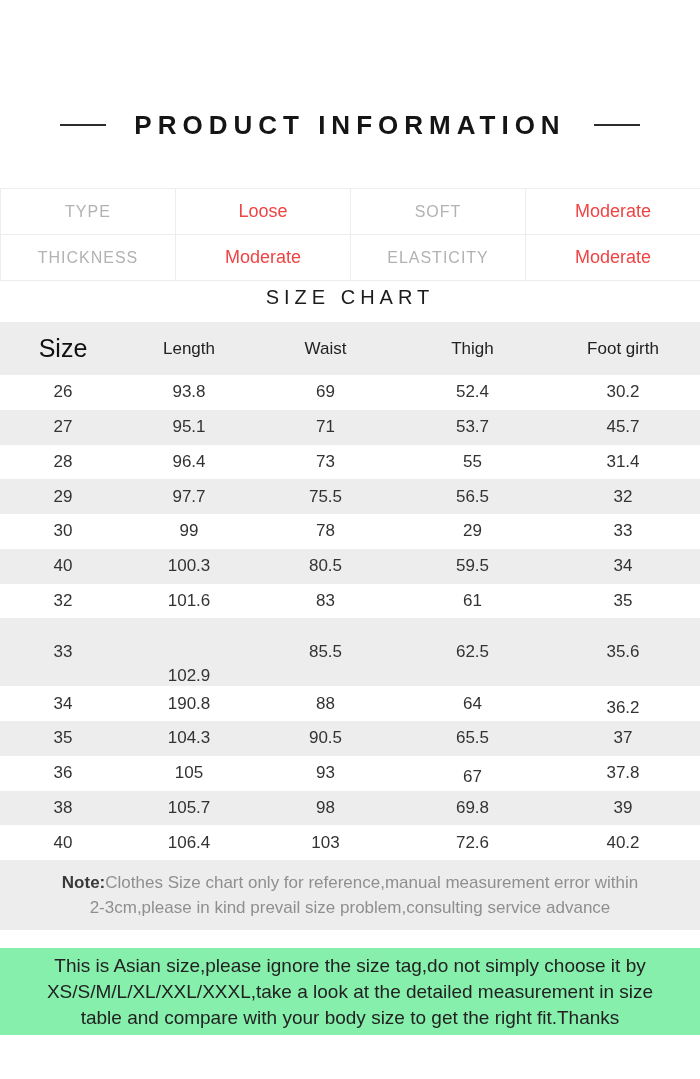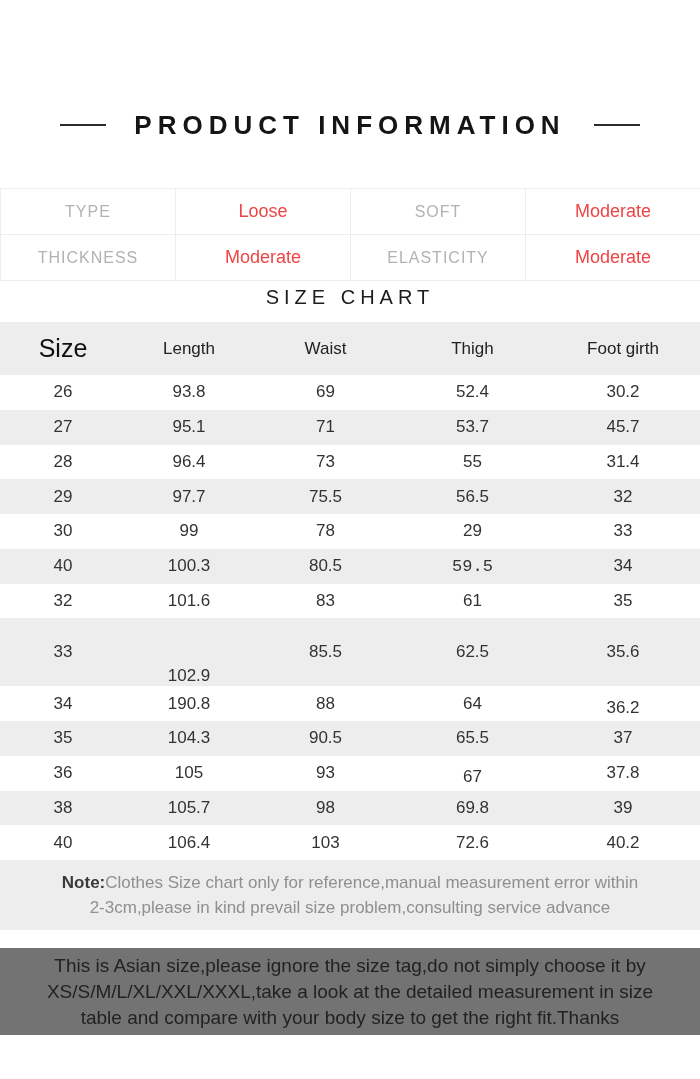--- a/index.html
+++ b/index.html
@@ -129,21 +129,21 @@
   .note-label {
     font-weight: bold;
     color: #3a3a3a;
   }
 
   
   .notice-box {
     position: absolute;
     top: 948px; left: 0;
     width: 700px; height: 87px;
-    background: #737373;
+    background: #86efac;
     display: flex;
     align-items: center;
     justify-content: center;
   }
   .notice-text {
     text-align: center;
     font-size: 19px;
     line-height: 26px;
     color: #222222;
     max-width: 680px;
@@ -218,21 +218,21 @@
         <div class="cell" style="width: 18%;">30</div>
         <div class="cell" style="width: 18%;">99</div>
         <div class="cell" style="width: 21%;">78</div>
         <div class="cell" style="width: 21%;">29</div>
         <div class="cell" style="width: 22%;">33</div>
       </div>
       <div class="size-row">
         <div class="cell" style="width: 18%;">40</div>
         <div class="cell" style="width: 18%;">100.3</div>
         <div class="cell" style="width: 21%;">80.5</div>
-        <div class="cell" style="width: 21%; font-family: Liberation Mono, monospace;">59.5</div>
+        <div class="cell" style="width: 21%;">59.5</div>
         <div class="cell" style="width: 22%;">34</div>
       </div>
       <div class="size-row">
         <div class="cell" style="width: 18%;">32</div>
         <div class="cell" style="width: 18%;">101.6</div>
         <div class="cell" style="width: 21%;">83</div>
         <div class="cell" style="width: 21%;">61</div>
         <div class="cell" style="width: 22%;">35</div>
       </div>
       <div class="size-row">

